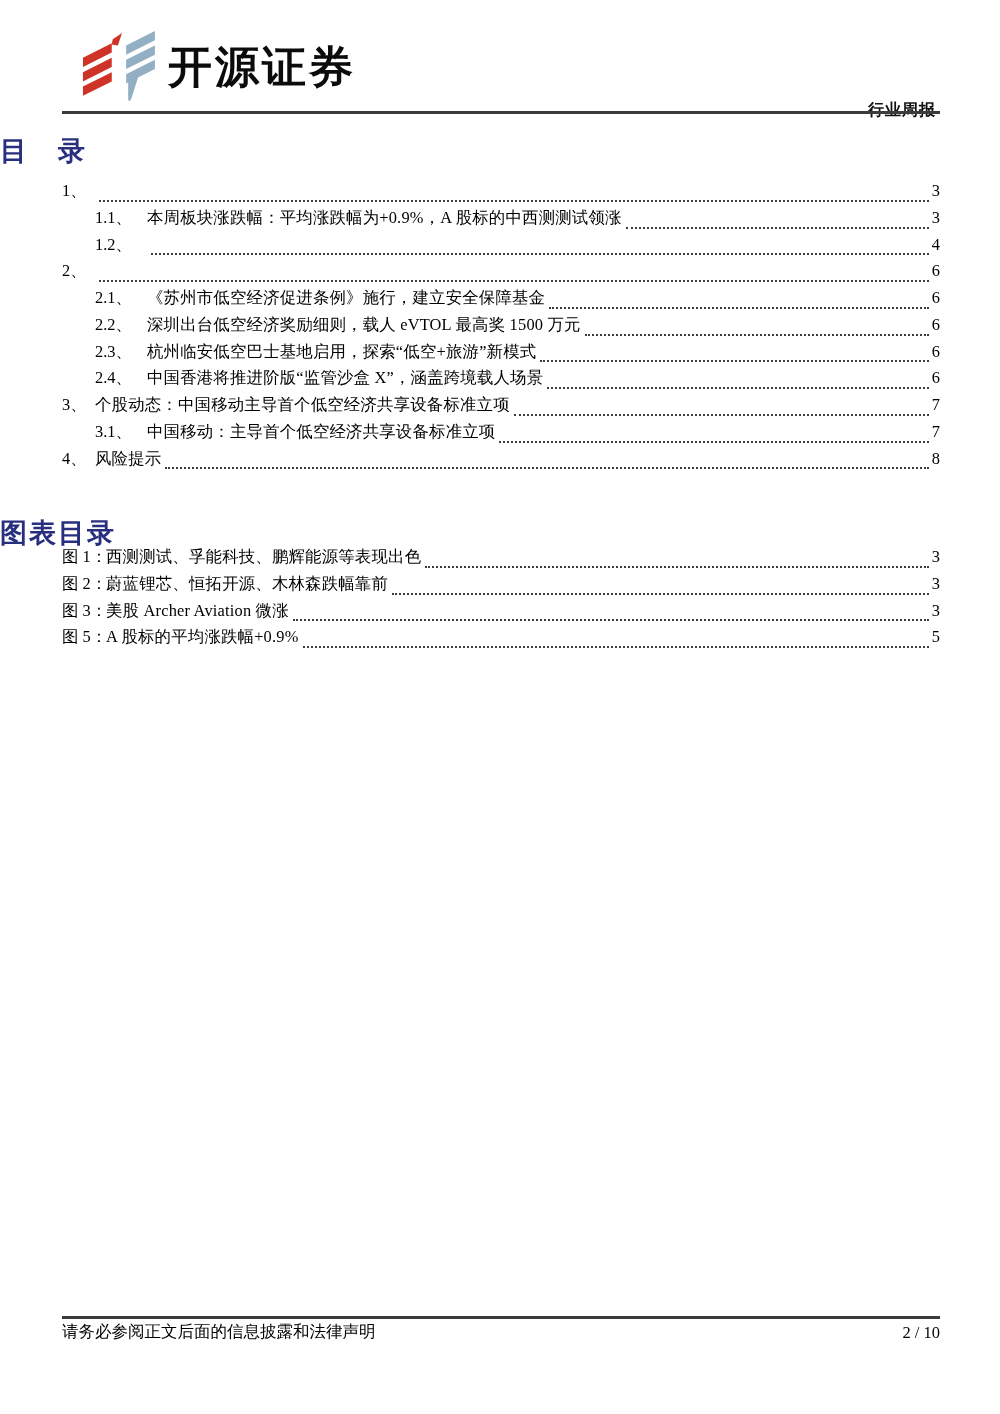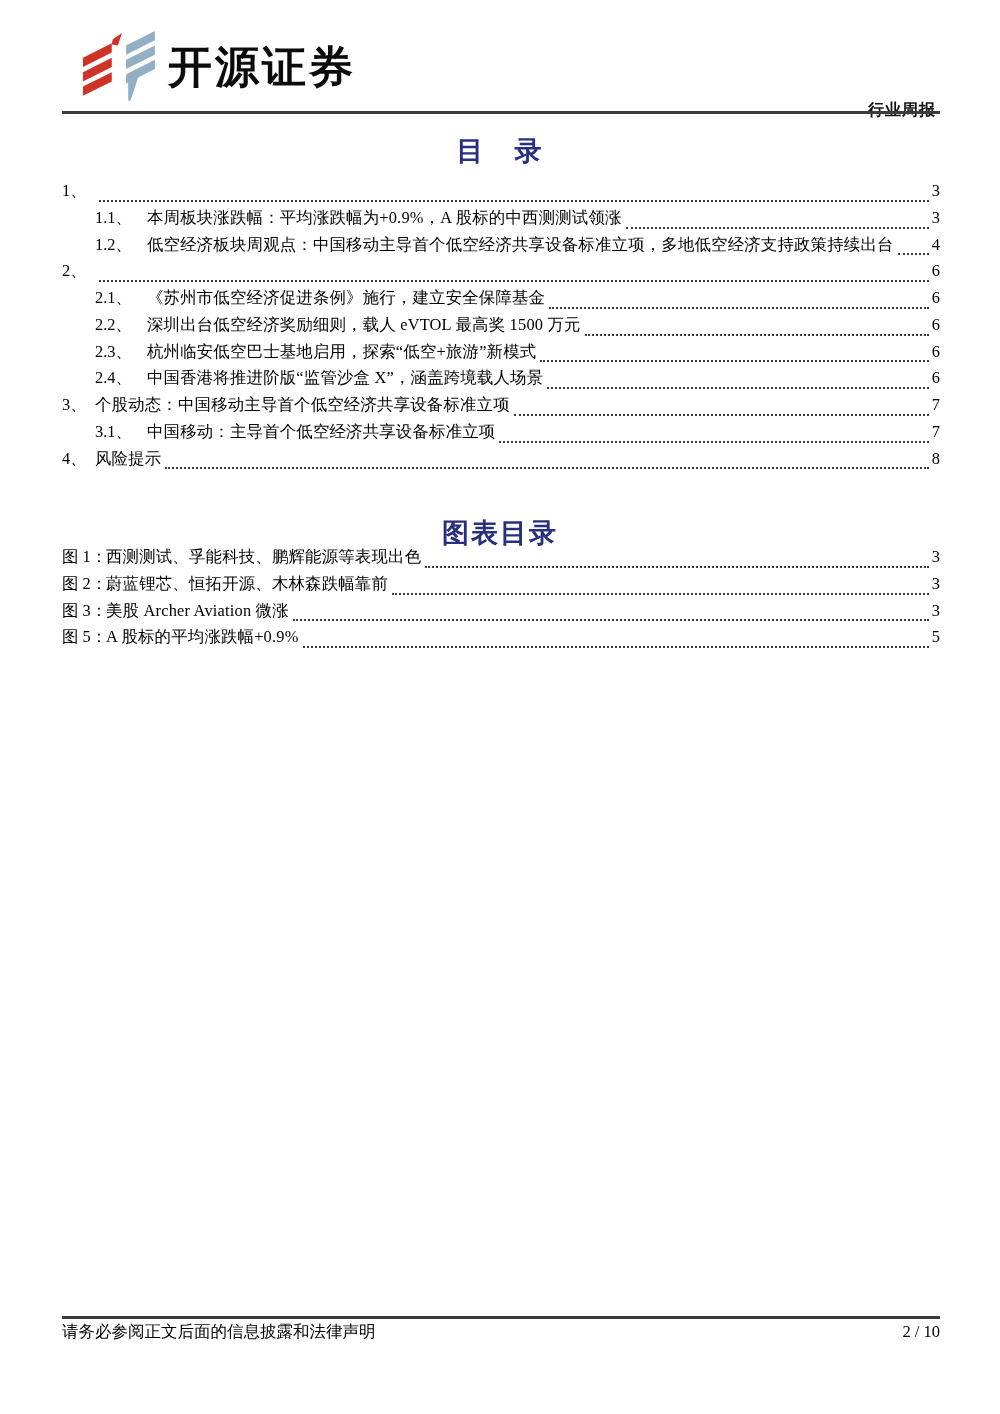--- a/index.html
+++ b/index.html
@@ -20,21 +20,21 @@
     line-height:74px;
   }
   .report-type {
     position:absolute; top:100px; right:64px;
     font-size:16px; font-weight:bold; letter-spacing:1px; color:#111;
   }
   .header-rule { position:absolute; top:111px; left:62px; width:878px; height:3px; background:#3b3b3b; }
 
   
   .sec-title {
-    position:absolute; left:0; width:100%; text-align:center;
+    position:absolute; left:0; width:100%; 
     font-size:27px; font-weight:bold; color:#272f7e; letter-spacing:2px;
   }
   .toc-title  { top:133px; }
   .figs-title { top:515px; }
 
   
   .list { position:absolute; left:62px; width:878px; }
   .toc-list { top:180px; }
   .fig-list { top:546px; }
   .row { display:flex; align-items:baseline; height:26.75px; font-size:16.4px; white-space:nowrap; }
@@ -48,21 +48,21 @@
     flex:1 1 auto; min-width:10px; height:0;
     border-bottom:2px dotted #3c3c3c;
     align-self:flex-end; margin:0 3px 5px 4px;
   }
   .pagenum { flex:none; text-align:right; }
 
   
   .footer-rule { position:absolute; top:1316px; left:62px; width:878px; height:2.5px; background:#3b3b3b; }
   .footer {
     position:absolute; top:1321px; left:62px; width:878px;
-    display:flex; justify-content:space-between; align-items:center;
+    display:flex; justify-content:space-between; align-items:flex-end;
     font-size:16.5px;
   }
 </style>
 </head>
 <body>
 
 <div class="page">
 
   <div class="brand">
     <span class="brand-icon">
@@ -98,21 +98,20 @@
 
       <div class="row toc-row lvl2">
         <span class="num">1.1、</span>
         <span class="label">本周板块涨跌幅：平均涨跌幅为+0.9%，A 股标的中西测测试领涨</span>
         <span class="leader"></span>
         <span class="pagenum">3</span>
       </div>
 
       <div class="row toc-row lvl2">
         <span class="num">1.2、</span>
-        <span class="label">低空经济板块周观点：中国移动主导首个低空经济共享设备标准立项，多地低空经济支持政策持续出台</span>
         <span class="leader"></span>
         <span class="pagenum">4</span>
       </div>
 
       <div class="row toc-row lvl1">
         <span class="num">2、</span>
         <span class="leader"></span>
         <span class="pagenum">6</span>
       </div>
 

